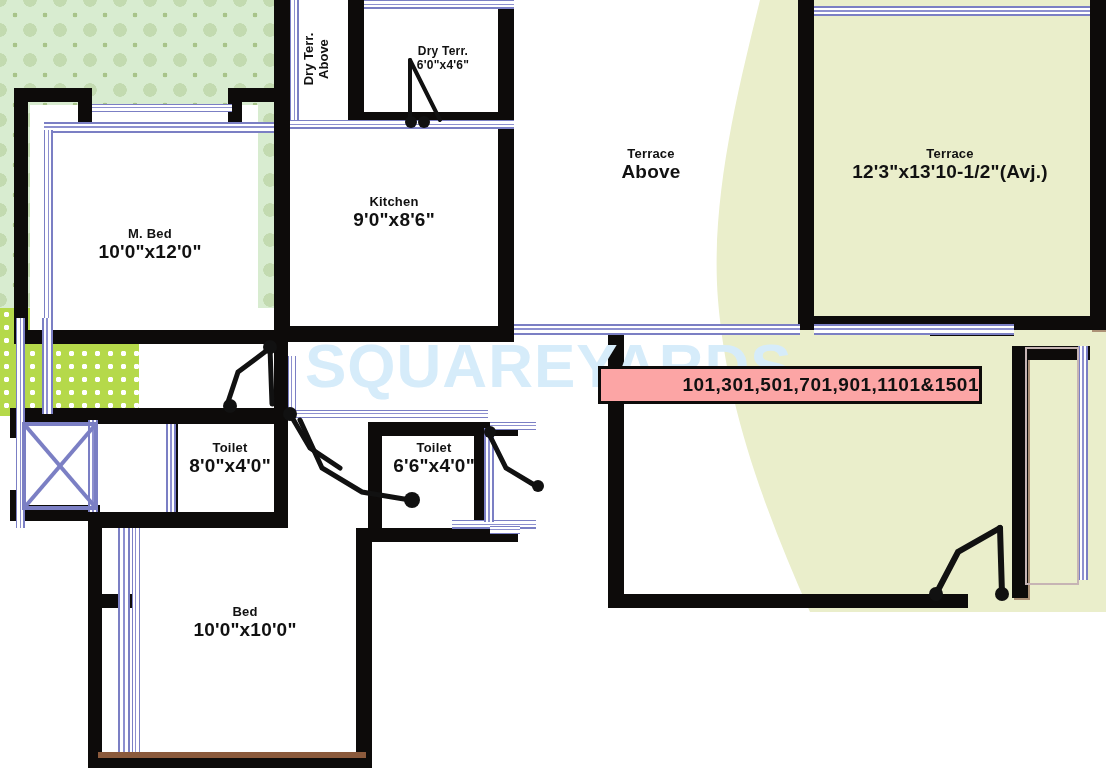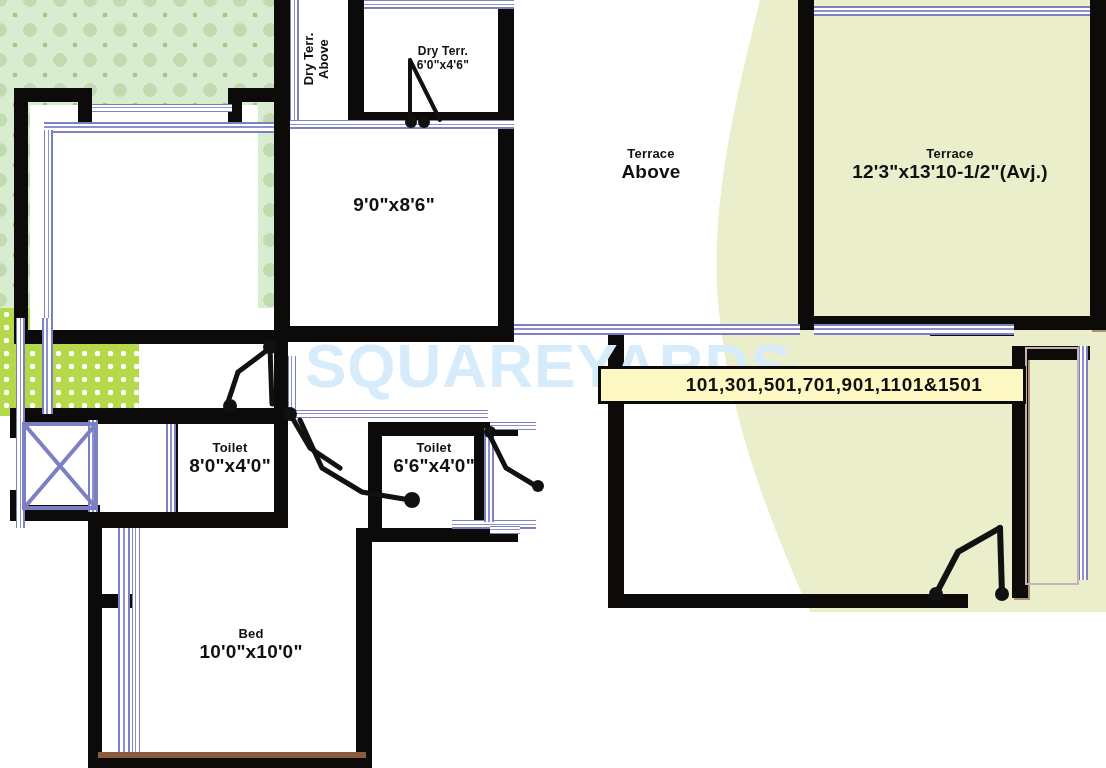--- a/index.html
+++ b/index.html
@@ -49,22 +49,22 @@
   }
   .dry-green{
     background-color:#b5d94a;
     background-image:
       radial-gradient(circle at 50% 50%, #ffffff 0 2.6px, rgba(255,255,255,0) 3px);
     background-size:13px 13px;
     background-position:0 0;
   }
   
   #unitbox{position:absolute;left:598px;top:366px;width:378px;height:32px;
-    background:#fef9c3;border:3px solid #0d0b0a;
-    display:flex;align-items:center;justify-content:center;padding-left:44px;}
+    background:#fca5a5;border:3px solid #0d0b0a;
+    display:flex;align-items:center;justify-content:flex-end;}
   #unitbox span{font-size:19px;font-weight:bold;color:#111;letter-spacing:.5px;}
   
   #watermark{position:absolute;left:305px;top:330px;
     font-size:62px;font-weight:bold;color:#d6ecfa;
     letter-spacing:1px;pointer-events:none;}
   
   .vtext{position:absolute;transform:rotate(-90deg);transform-origin:left top;
     font-size:13px;font-weight:bold;color:#111;line-height:1.15;text-align:center;
     white-space:nowrap;}
   svg.overlay{position:absolute;left:0;top:0;width:1106px;height:768px;
@@ -219,22 +219,27 @@
       <rect x="1026" y="348" width="52" height="236" fill="none" stroke="#c6b4b4"></rect>
     </g>
   </svg>
 
   <div id="watermark">SQUAREYARDS</div>
 
   <div id="unitbox">
     <span>101,301,501,701,901,1101&amp;1501</span>
   </div>
 
+  <div class="label" style="left:60px;top:226px;width:180px;">
+    <span class="l1">M. Bed</span>
+    <span class="l2">10'0"x12'0"</span>
+  </div>
 
   <div class="label" style="left:304px;top:194px;width:180px;">
+    <span class="l1">Kitchen</span>
     <span class="l2">9'0"x8'6"</span>
   </div>
 
   <div class="label lblsm" style="left:388px;top:44px;width:110px;">
     <span class="l1">Dry Terr.</span>
     <span class="l2">6'0"x4'6"</span>
   </div>
 
   <div class="label" style="left:566px;top:146px;width:170px;">
     <span class="l1">Terrace</span>
@@ -250,21 +255,21 @@
     <span class="l1">Toilet</span>
     <span class="l2">8'0"x4'0"</span>
   </div>
 
   <div class="label" style="left:344px;top:440px;width:180px;">
     <span class="l1">Toilet</span>
     <span class="l2">6'6"x4'0"</span>
   </div>
 
 
-  <div class="label" style="left:158px;top:604px;width:186px;margin-top:22px;">
+  <div class="label" style="left:152px;top:604px;width:186px;">
     <span class="l1">Bed</span>
     <span class="l2">10'0"x10'0"</span>
   </div>
 
   <div class="vtext" style="left:302px;top:112px;width:106px;">
     <span>Dry Terr.</span><br>
     <span>Above</span>
   </div>
 
 </div>

